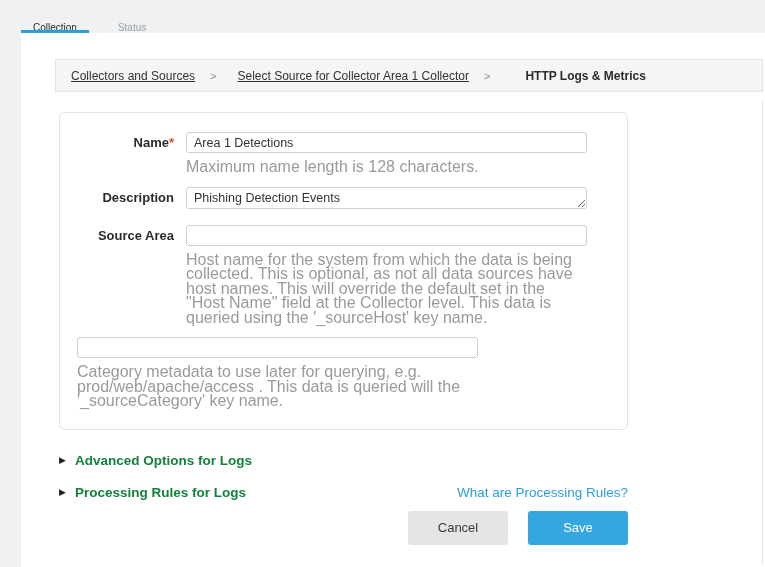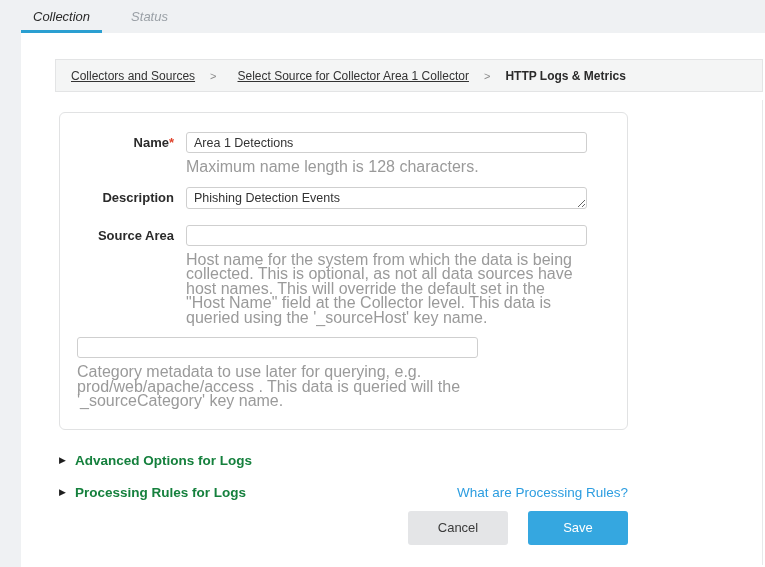--- a/index.html
+++ b/index.html
@@ -9,31 +9,31 @@
   .screen { position:relative; width:765px; height:567px; background:#eff1f3; overflow:hidden; }
 
   
   .content-panel { position:absolute; left:21px; top:33px; right:0; bottom:0; background:#ffffff; }
 
   
   .right-divider { position:absolute; right:2px; top:67px; width:1px; height:465px; background:#e7e8ea; }
 
   
   .tabbar { position:absolute; left:21px; top:0; height:33px; display:flex; align-items:stretch; }
-  .tab { display:flex; align-items:center; padding:0 12px; font-size:13px; cursor:pointer; position:relative;font-style:italic; }
+  .tab { display:flex; align-items:flex-end; padding:0 12px; font-size:10px; cursor:pointer; position:relative; }
   .tab.active { color:#2b2b2b; }
   .tab.active::after { content:""; position:absolute; left:0; right:0; bottom:0; height:3px; background:#2a9fd1; }
   .tab.inactive { color:#9aa0a6; margin-left:17px; }
 
   
   .breadcrumb { position:relative; margin:26px 2px 0 34px; height:33px; background:#f4f5f5;
     border:1px solid #e3e4e5; display:flex; align-items:center; padding-left:9px; font-size:12px; }
   .crumb-link { color:#333; text-decoration:underline; cursor:pointer;margin-left:6px; }
   .crumb-sep { color:#8a8a8a; margin:0 15px; font-size:11px; }
-  .crumb-current { color:#2b2b2b; font-weight:600; }
+  .crumb-current { color:#2b2b2b; font-weight:600;margin-left:20px; }
 
   
   .card { margin:20px 0 0 38px; width:569px; background:#fff; border:1px solid #e1e2e3;
     border-radius:6px; padding:19px 0 8px 5px; }
   .form-row { display:flex; margin-bottom:12px; }
   .form-label { width:109px; text-align:right; font-size:13px; font-weight:600; color:#2b2b2b;
     padding-top:3px; flex:none; white-space:nowrap; }
   .required { color:#e0432c; font-weight:600; }
   .form-field { margin-left:12px; width:401px; }
   .text-input { width:401px; height:21px; border:1px solid #cfcfcf; border-radius:3px;

